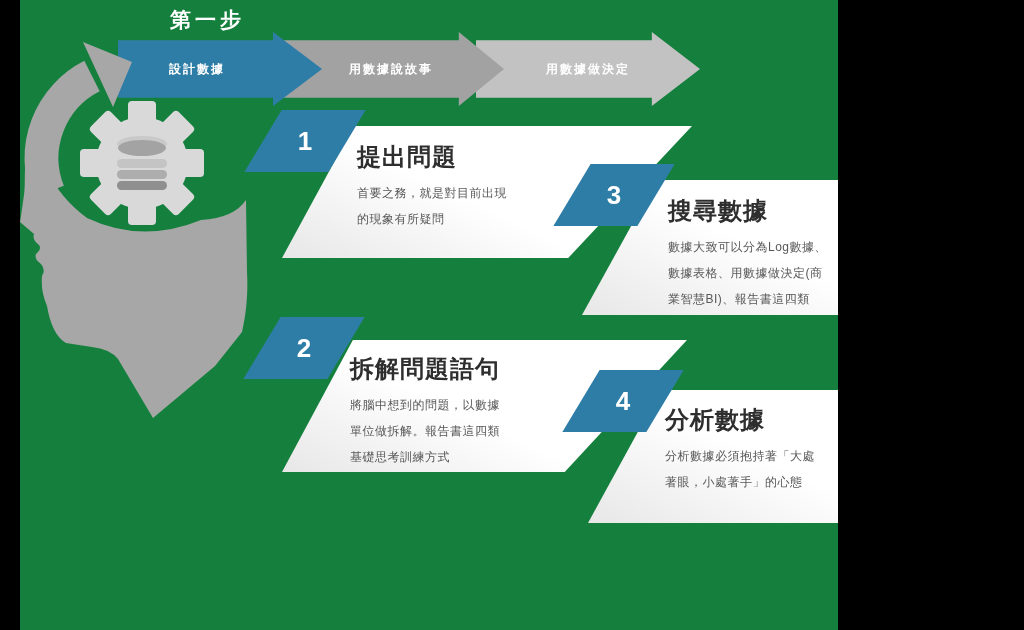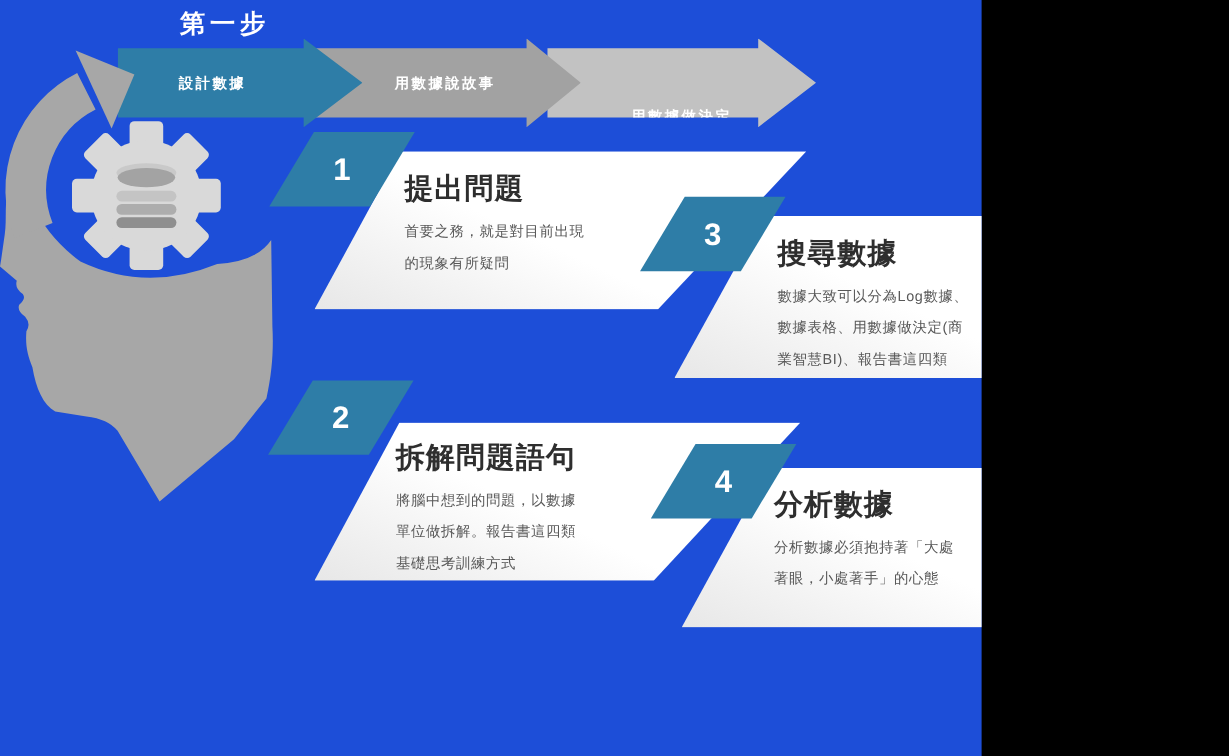--- a/index.html
+++ b/index.html
@@ -1,18 +1,18 @@
 <!DOCTYPE html>
 <html><head>
 <meta charset="utf-8">
 <style>
   html,body{margin:0;padding:0;background:#000;}
   .stage{
-    position:relative;width:818px;height:630px;background:#1d4ed8;
-    overflow:hidden;font-family:"Liberation Sans","DejaVu Sans",sans-serif;
+    position:relative;width:818px;height:630px;background:#15803d;
+    overflow:hidden;font-family:"Liberation Sans","DejaVu Sans",sans-serif;margin-left:20px;
   }
   
   .step-label{
     position:absolute;left:150px;top:6px;z-index:9;
     color:#ffffff;font-size:21px;font-weight:bold;letter-spacing:4px;
   }
   .flow-arrow{
     position:absolute;top:32px;height:74px;box-sizing:border-box;
     display:flex;align-items:center;justify-content:center;
     color:#ffffff;font-size:12px;font-weight:bold;letter-spacing:2px;
@@ -21,32 +21,31 @@
     left:98px;width:204px;background:#2e7da7;z-index:6;padding-right:46px;
     clip-path:polygon(0% 11%,76% 11%,76% 0%,100% 50%,76% 100%,76% 89%,0% 89%);
   }
   .arrow-2{
     left:258px;width:226px;background:#a2a2a2;z-index:5;
     clip-path:polygon(0% 11%,80% 11%,80% 0%,100% 50%,80% 100%,80% 89%,0% 89%);
   }
   .arrow-3{
     left:456px;width:224px;background:#c2c2c2;z-index:4;
     clip-path:polygon(0% 11%,78.5% 11%,78.5% 0%,100% 50%,78.5% 100%,78.5% 89%,0% 89%);
-    align-items:flex-end;
   }
   
   .card{
     position:absolute;z-index:2;box-sizing:border-box;
     background:linear-gradient(205deg,#ffffff 55%,#e7e7e7 100%);
     clip-path:polygon(17.5% 0%,100% 0%,69.8% 100%,0% 100%);
   }
   .card h3{margin:0 0 7px 0;font-size:24px;color:#2e2e2e;letter-spacing:1px;font-weight:bold;}
   .card p{margin:0;font-size:12px;line-height:26px;color:#585858;white-space:pre-line;letter-spacing:0.5px;}
   .card-1{left:262px;top:126px;width:410px;height:132px;padding:15px 0 0 75px;}
-  .card-2{left:262px;top:352px;width:405px;height:132px;padding:13px 0 0 68px;}
+  .card-2{left:262px;top:340px;width:405px;height:132px;padding:13px 0 0 68px;}
   .card-3{left:562px;top:180px;width:426px;height:135px;padding:15px 0 12px 86px;}
   .card-4{left:568px;top:390px;width:416px;height:133px;padding:14px 0 0 77px;}
   
   .badge{
     position:absolute;width:84px;height:62px;background:#2e7da7;z-index:4;
     transform:skewX(-31deg);display:flex;align-items:center;justify-content:center;
   }
   .badge span{transform:skewX(31deg);color:#ffffff;font-size:26px;font-weight:bold;}
   .badge-1{left:243px;top:110px;}
   .badge-2{left:242px;top:317px;}

